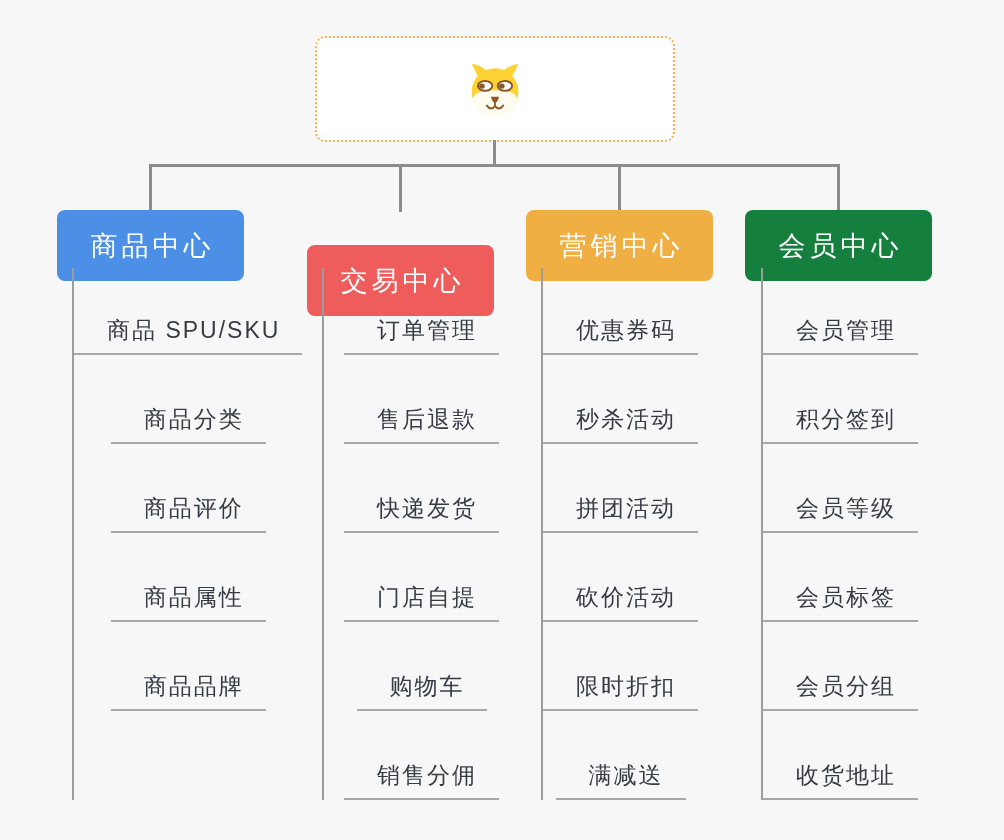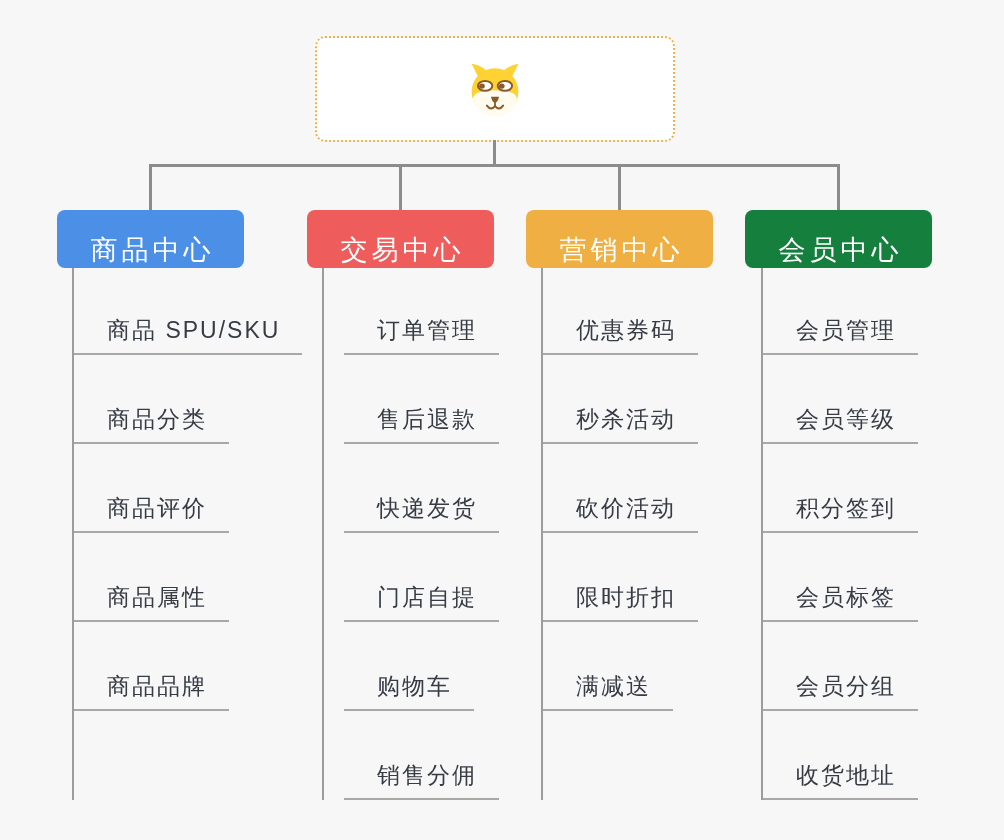--- a/index.html
+++ b/index.html
@@ -41,50 +41,51 @@
   .conn-bus{left:149px;top:164px;width:691px;height:3px;}
   .conn-drop{top:166px;width:3px;height:46px;}
   .conn-drop-1{left:149px;}
   .conn-drop-2{left:399px;}
   .conn-drop-3{left:618px;}
   .conn-drop-4{left:837px;}
 
   
   .branch-node{
     position:absolute;
-    top:210px;width:187px;height:58px;
+    top:210px;width:187px;height:71px;
     border-radius:8px;
-    display:flex;align-items:flex-end;justify-content:center;
+    display:flex;align-items:center;justify-content:center;
     color:#ffffff;
     font-size:27px;
     letter-spacing:4px;
     box-sizing:border-box;
     padding-left:4px;
   }
   .branch-node-1{left:57px;}
-  .branch-node-2{left:307px;}
+  .branch-node-2{left:307px;margin-top:35px;}
   .branch-node-3{left:526px;}
   .branch-node-4{left:745px;}
 
   
   .leaf-column{
     position:absolute;
     top:268px;height:532px;
     border-left:2px solid #9c9c9c;
     box-sizing:border-box;
   }
   .leaf-column-1{left:72px;}
   .leaf-column-2{left:322px;padding-left:20px;}
   .leaf-column-3{left:541px;}
   .leaf-column-4{left:761px;}
 
   .leaf{
     height:89px;
     display:flex;
     align-items:flex-end;
+    justify-content:center;
   }
   .leaf:first-child{height:87px;}
   .leaf-label{
     display:inline-block;
     border-bottom:2px solid #a8a8a8;
     padding:0 22px 7px 33px;
     font-size:23px;
     letter-spacing:2px;
     color:#363b44;
     white-space:nowrap;
@@ -171,41 +172,44 @@
   </div>
 
   <div class="leaf-column leaf-column-3">
     <div class="leaf">
         <span class="leaf-label">优惠券码</span>
       </div>
     <div class="leaf">
         <span class="leaf-label">秒杀活动</span>
       </div>
     <div class="leaf">
+        <span class="leaf-label">拼团活动</span>
+      </div>
+    <div class="leaf">
         <span class="leaf-label">砍价活动</span>
       </div>
     <div class="leaf">
         <span class="leaf-label">限时折扣</span>
       </div>
     <div class="leaf">
         <span class="leaf-label">满减送</span>
       </div>
   </div>
 
   <div class="leaf-column leaf-column-4">
     <div class="leaf">
         <span class="leaf-label">会员管理</span>
       </div>
     <div class="leaf">
+        <span class="leaf-label">积分签到</span>
+      </div>
+    <div class="leaf">
         <span class="leaf-label">会员等级</span>
       </div>
     <div class="leaf">
-        <span class="leaf-label">积分签到</span>
-      </div>
-    <div class="leaf">
         <span class="leaf-label">会员标签</span>
       </div>
     <div class="leaf">
         <span class="leaf-label">会员分组</span>
       </div>
     <div class="leaf">
         <span class="leaf-label">收货地址</span>
       </div>
   </div>
 

